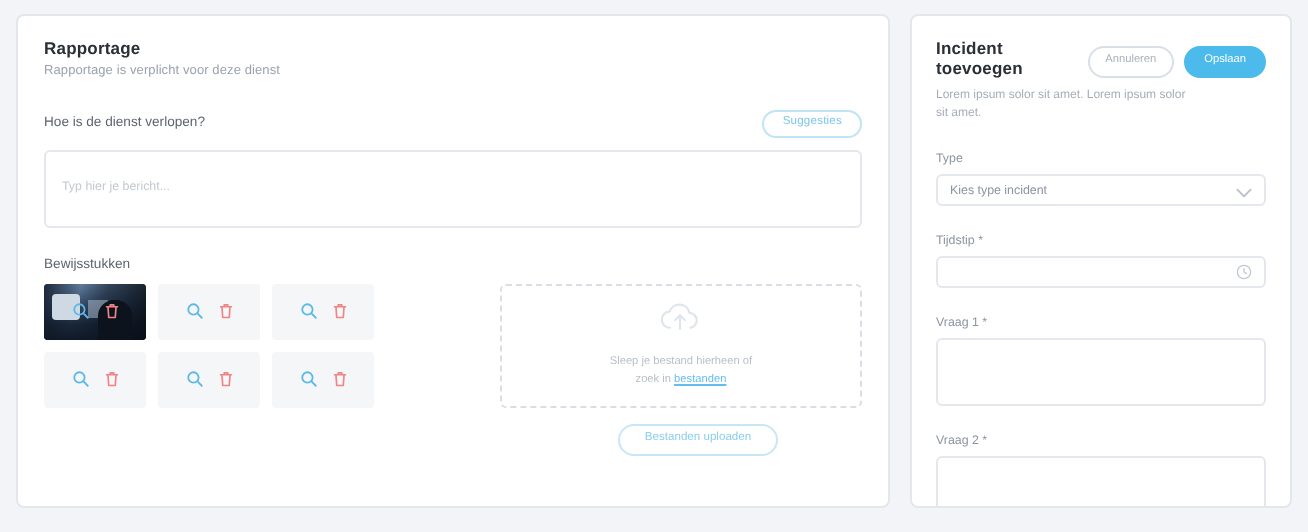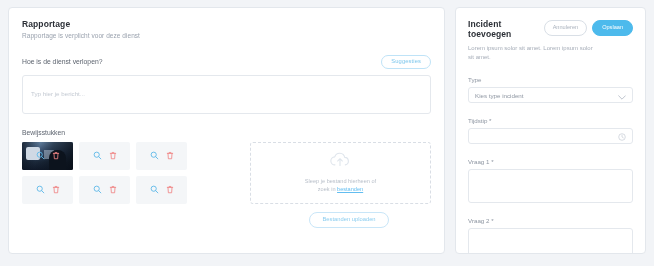--- a/index.html
+++ b/index.html
@@ -201,21 +201,21 @@
     border-radius: 10px;
     font-size: 5.8px;
     padding: 4px 12px;
     line-height: 1;
     white-space: nowrap;
   }
 
   
   .rp-head {
     display: flex;
-    align-items: flex-start;
+    align-items: flex-end;
     justify-content: space-between;
   }
   .rp-title {
     font-size: 8.5px;
     font-weight: bold;
     color: #2b2f36;
     margin: 0;
     letter-spacing: .1px;
   }
   .rp-actions {

